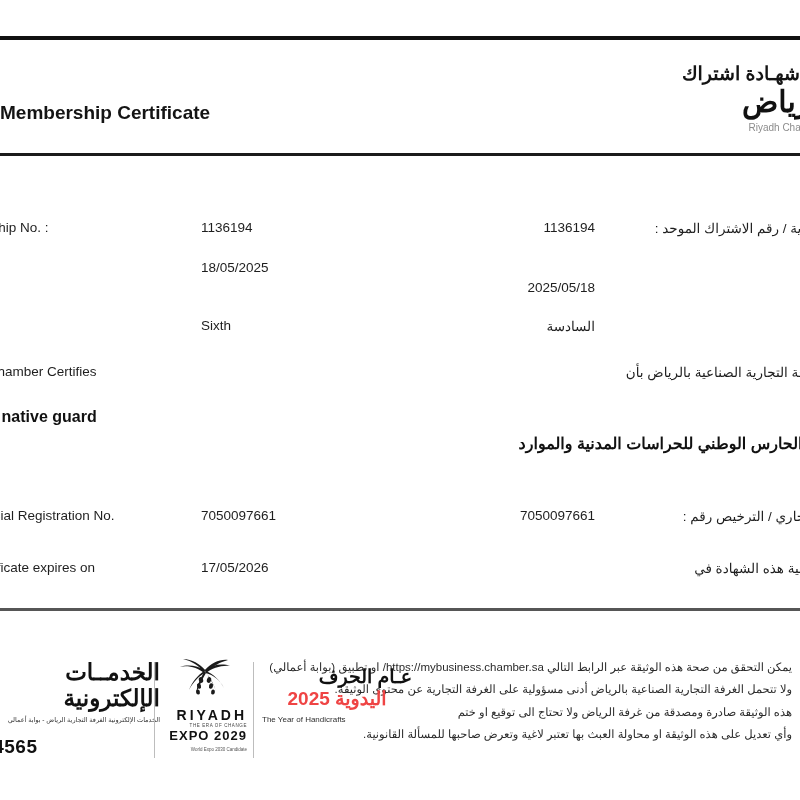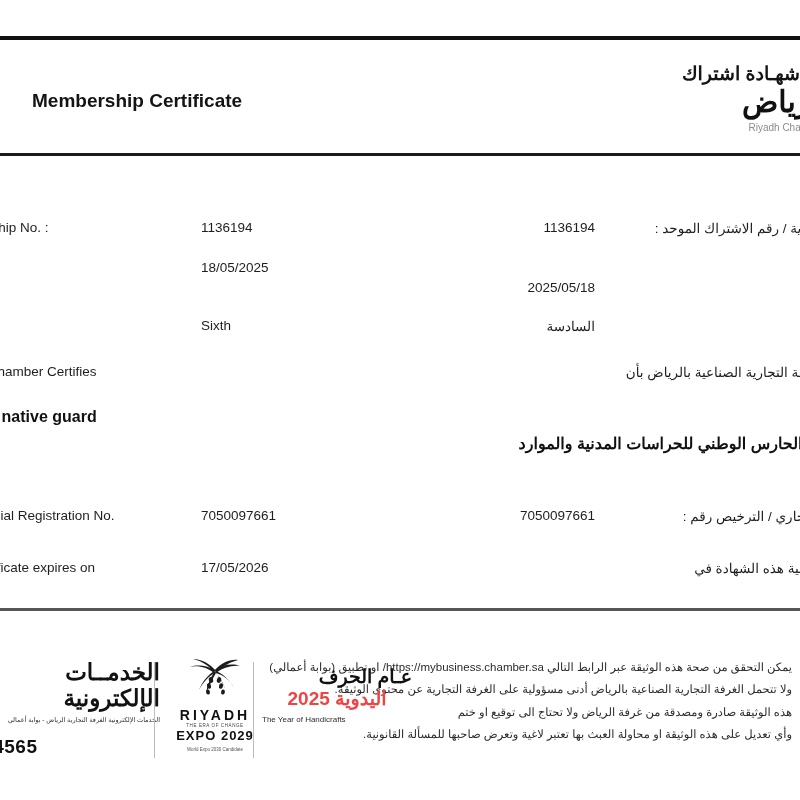--- a/index.html
+++ b/index.html
@@ -62,22 +62,21 @@
     font-weight: 700;
     line-height: 1.3;
     direction: rtl;
     color: #141414;
   }
   .title-en {
     font-size: 19px;
     font-weight: 700;
     line-height: 1.35;
     color: #141414;
-    margin-top: 1px;
-    padding-left: 32px;
+    margin-top: 13px;
   }
 
   
   .brand {
     position: absolute;
     top: 46px;
     left: 726px;
     width: 120px;
     text-align: center;
     overflow: hidden;
@@ -255,24 +254,24 @@
     top: 6px;
     width: 1px;
     height: 96px;
     background: #bdbdbd;
   }
   .divider-a { left: 154px; }
   .divider-b { left: 253px; }
 
   .logo-expo {
     position: absolute;
-    left: 173px;
+    left: 163px;
     top: 2px;
     width: 84px;
-    text-align: center;
+    text-align: right;
   }
   .palm {
     width: 74px;
     height: 50px;
     margin: 0 auto;
     display: block;
   }
   .logo-expo .e1 {
     font-size: 14px;
     font-weight: 700;

